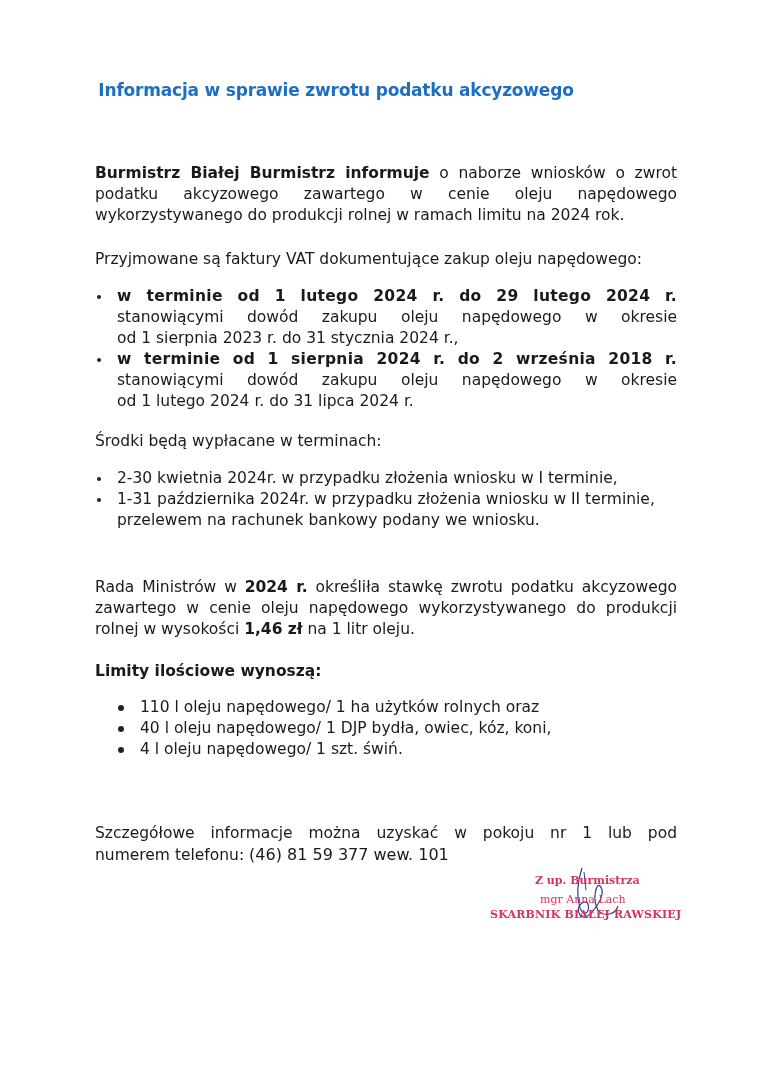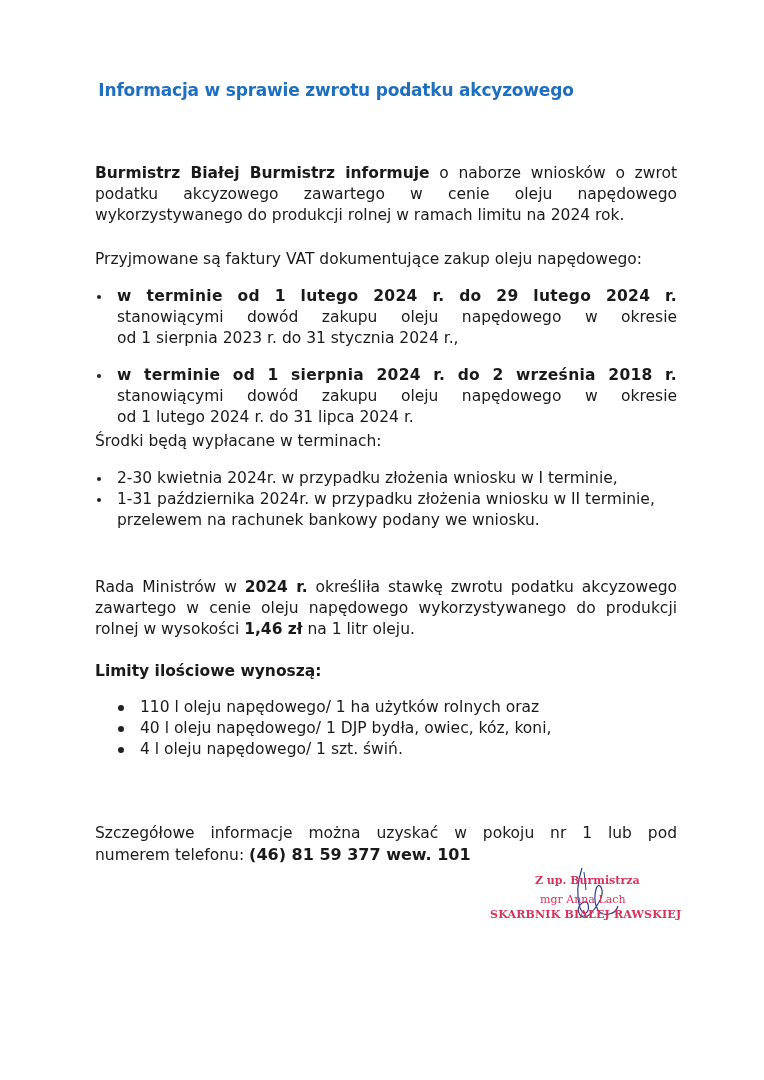--- a/index.html
+++ b/index.html
@@ -25,21 +25,21 @@
   }
   .li .head { font-weight: bold; display: block; text-align: justify; text-align-last: justify; letter-spacing: 0.3px;}
   .p3 { top: 431px; }
   .list2 { top: 468px; }
   .p4 { top: 577px; }
   .p5 { top: 661px; font-weight: bold; }
   .list3 { top: 697px; left: 118px; width: 560px; }
   .list3 .li { padding-left: 22px; }
   .list3 .li .dot { width: 6px; height: 6px; top: 8px; left: 0px; }
   .p6 { top: 787px; margin-top: 36px; }
-  .phone { font-weight: bold; font-size: 16px; }
+  .phone { font-weight: normal; font-size: 16px; }
   .sig {
     position: absolute; left: 480px; top: 870px; width: 210px;
     font-family: "DejaVu Serif", serif; color: #d6335c; font-weight: bold; font-size: 11px; text-align: center;
   }
   .sig .l1 { position: absolute; top: 4px; left: 55px; }
   .sig .l2 { position: absolute; top: 23px; left: 60px; font-weight: normal; }
   .sig .l3 { position: absolute; top: 38px; left: 10px; letter-spacing: 0.2px; }
   .sig svg { position: absolute; left: 80px; top: -10px; }
 </style>
 </head>
@@ -51,21 +51,21 @@
 
   <div class="block intro">
     <div class="j-full"><b>Burmistrz Białej Burmistrz informuje</b><span> o naborze wniosków o zwrot</span></div>
     <div class="j-full">podatku akcyzowego zawartego w cenie oleju napędowego</div>
     <div>wykorzystywanego do produkcji rolnej w ramach limitu na 2024 rok.</div>
   </div>
 
   <div class="block p2">Przyjmowane są faktury VAT dokumentujące zakup oleju napędowego:</div>
 
   <div class="block list1">
-    <div class="li" style="margin-bottom:16px">
+    <div class="li" style="margin-bottom:0">
       <span class="dot"></span>
       <span class="head">w terminie od 1 lutego 2024 r. do 29 lutego 2024 r.</span>
       <div class="j-full">stanowiącymi dowód zakupu oleju napędowego w okresie</div>
       <div>od 1 sierpnia 2023 r. do 31 stycznia 2024 r.,</div>
     </div>
     <div class="li">
       <span class="dot"></span>
       <span class="head">w terminie od 1 sierpnia 2024 r. do 2 września 2018 r.</span>
       <div class="j-full">stanowiącymi dowód zakupu oleju napędowego w okresie</div>
       <div>od 1 lutego 2024 r. do 31 lipca 2024 r.</div>

